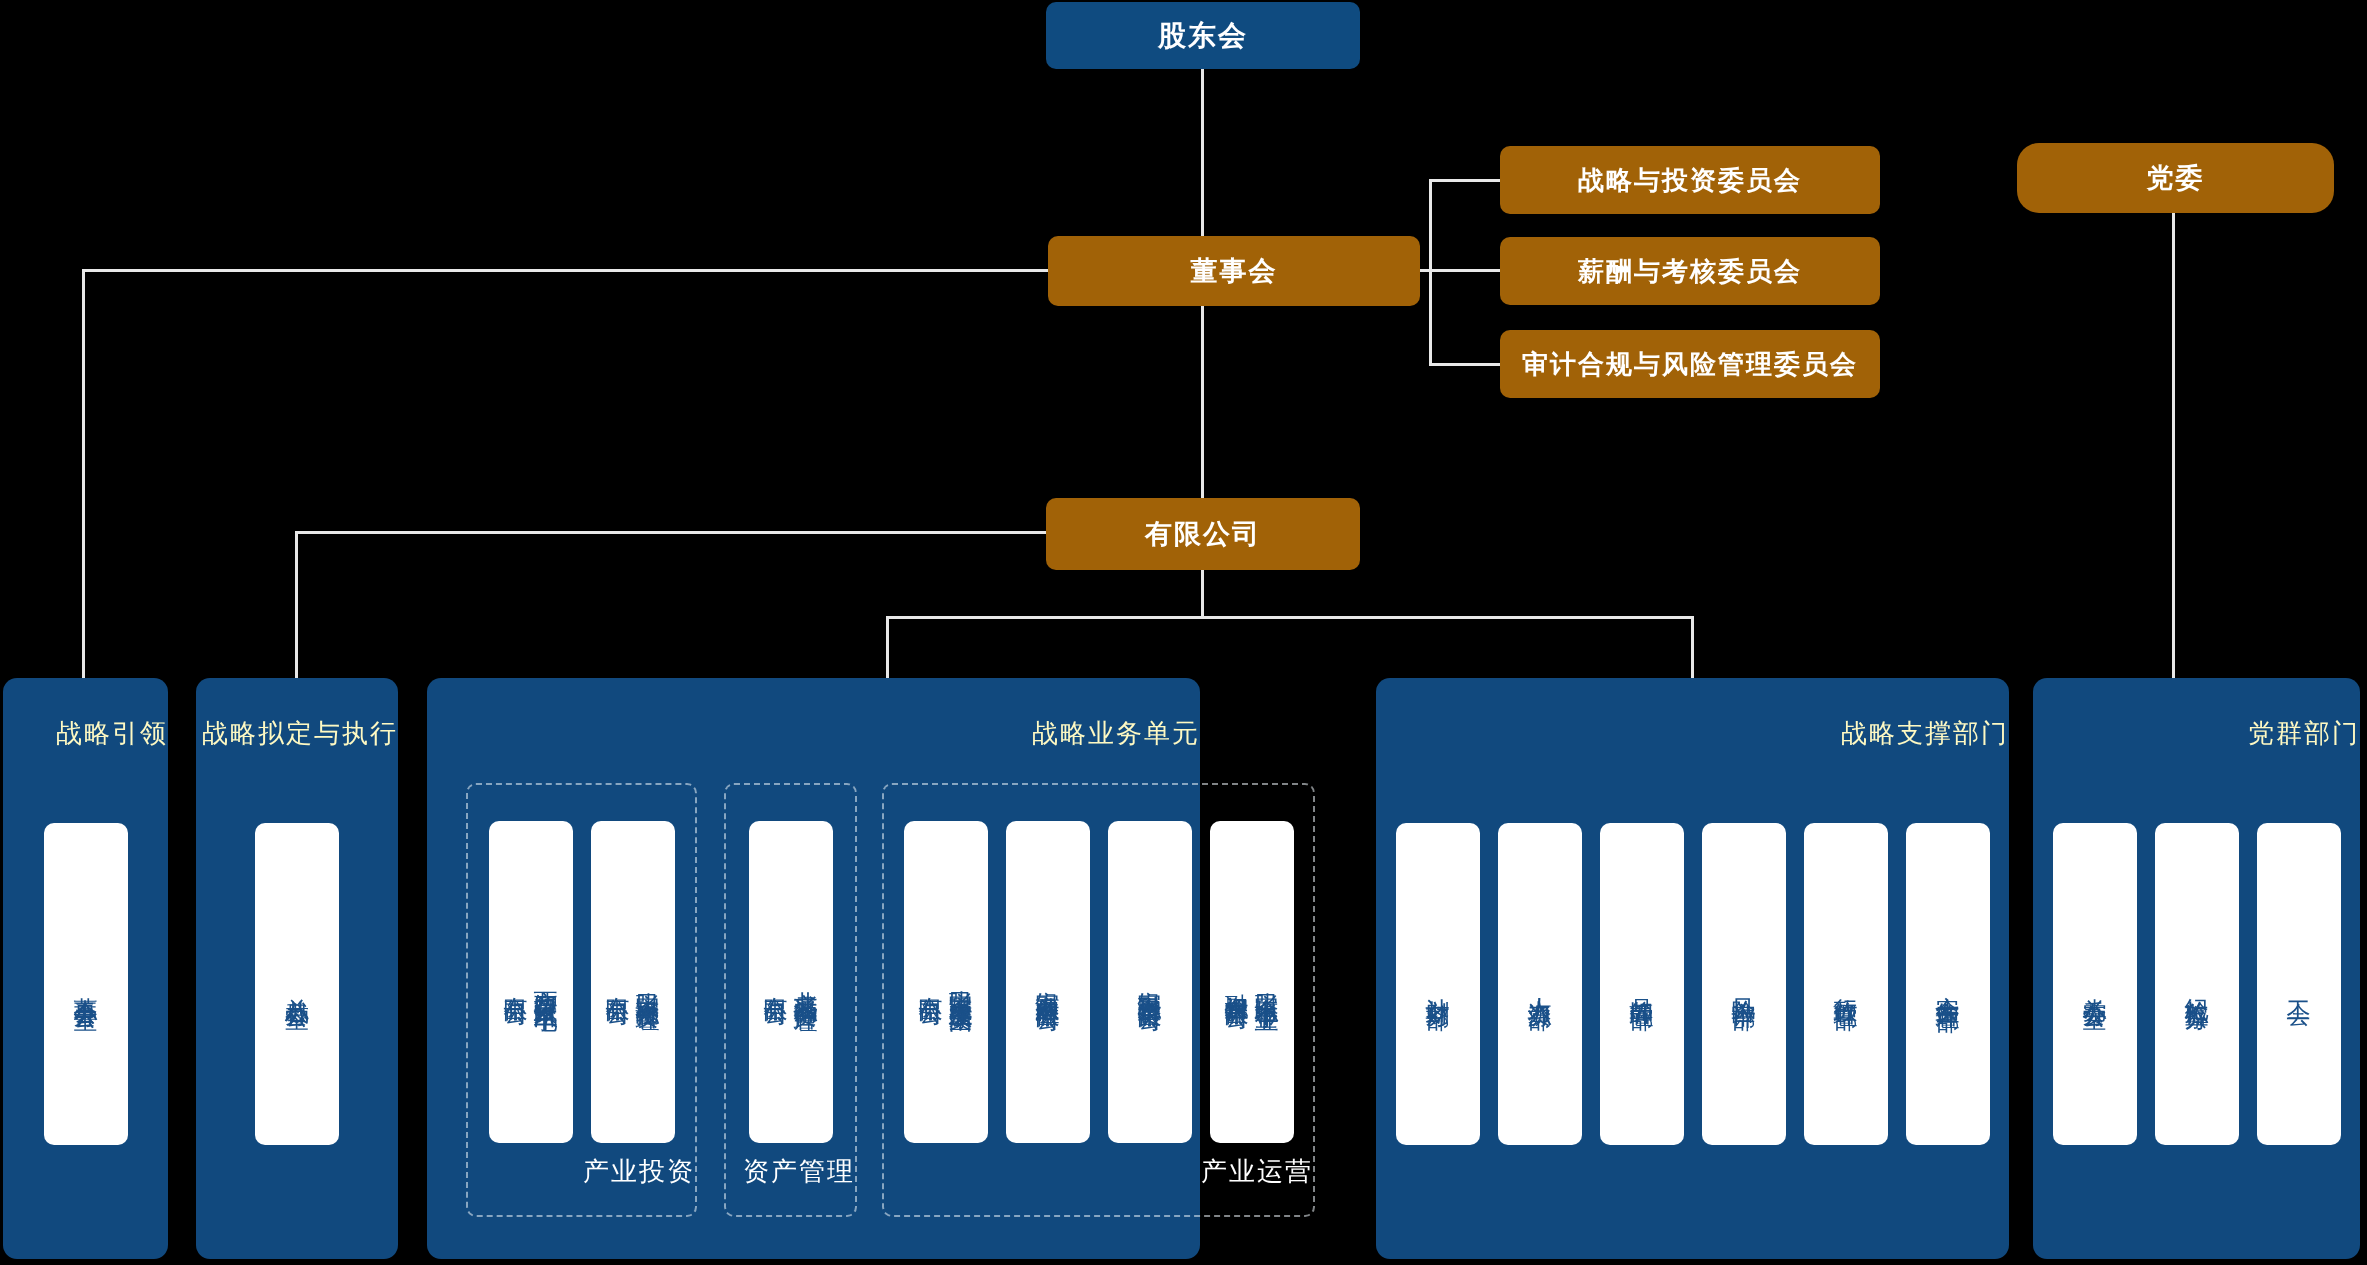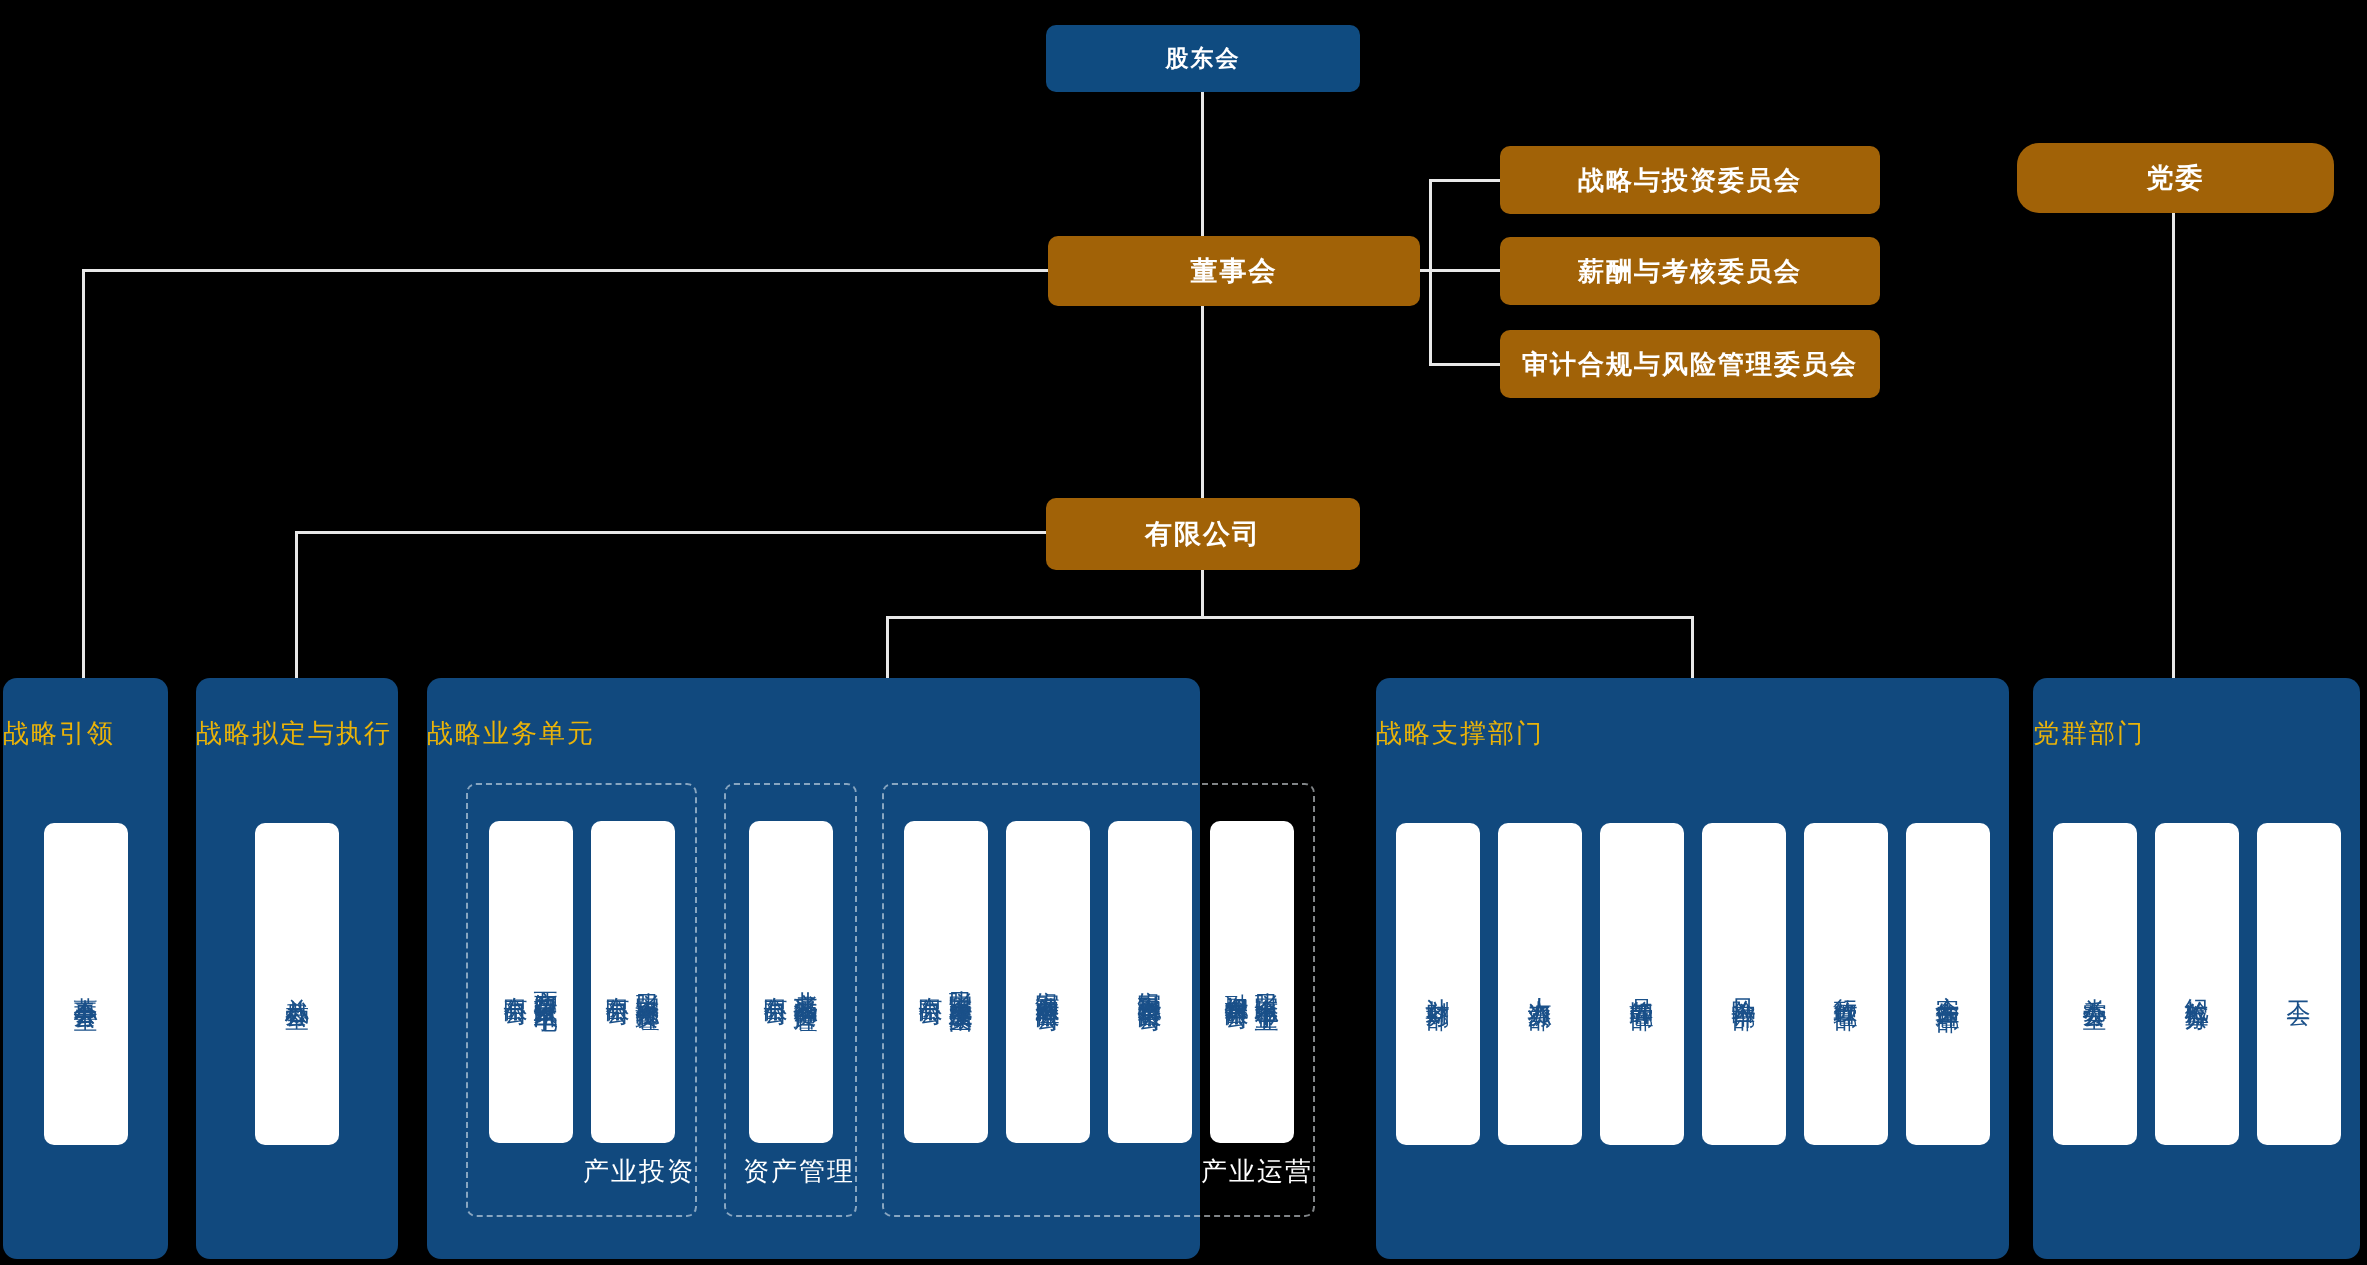--- a/index.html
+++ b/index.html
@@ -19,38 +19,38 @@
   .node {
     position: absolute;
     display: flex;
     align-items: center;
     justify-content: center;
     color: #FFFFFF;
     font-weight: 700;
     border-radius: 10px;
     letter-spacing: 2px;
   }
-  .node.navy { background: #0F4B80; font-size: 23px; margin-top: 23px; }
+  .node.navy { background: #0F4B80; font-size: 28px; }
   .node.gold { background: #a16207; font-size: 27px; }
 
   
   .panel {
     position: absolute;
     top: 678px;
     height: 581px;
     background: #11497E;
     border-radius: 14px;
   }
   .panel-title {
     position: absolute;
     top: 38px;
     left: 0;
     right: 0;
-    text-align: left;
-    color: #eab308;
+    text-align: right;
+    color: #fef9c3;
     font-size: 26px;
     font-weight: 500;
     letter-spacing: 2px;
   }
   .cards-row {
     position: absolute;
     top: 145px;
     left: 0;
     right: 0;
     height: 322px;

